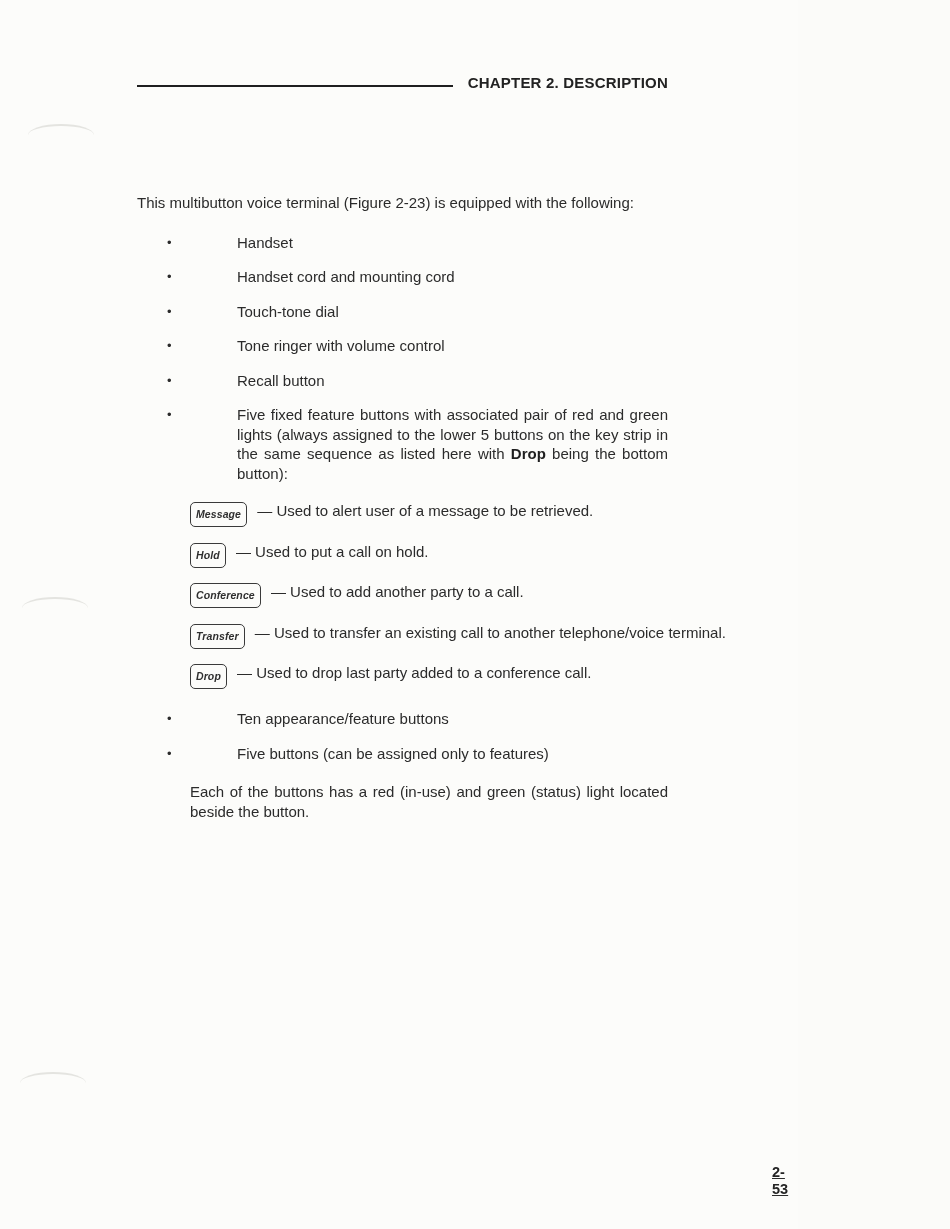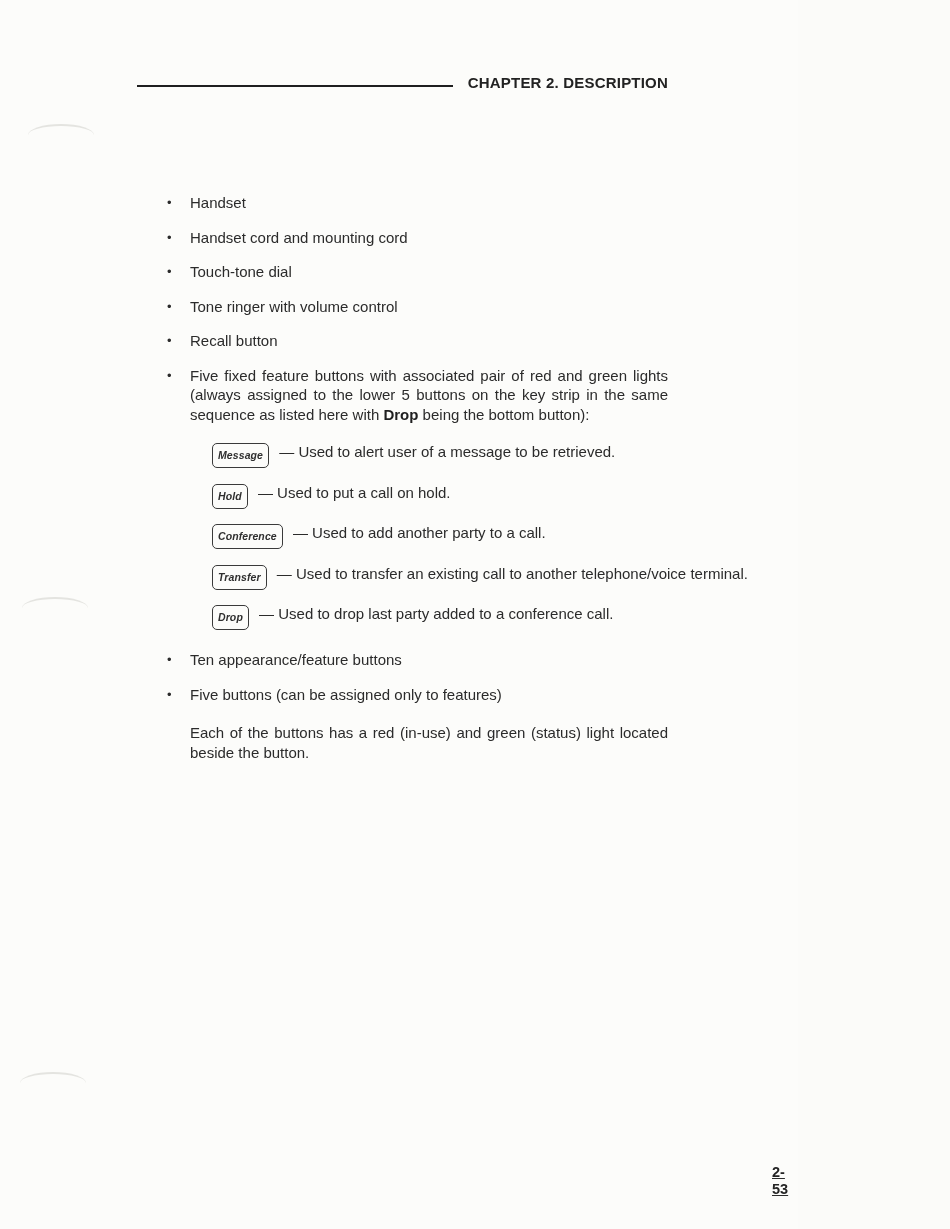--- a/index.html
+++ b/index.html
@@ -79,29 +79,30 @@
   .bullet-marker {
     width: 53px;
     padding-left: 30px;
     box-sizing: border-box;
     font-size: 13px;
     line-height: 19.5px;
     flex-shrink: 0;
   }
   .bullet-text {
     flex: 1;
+    margin-left: 47px;
   }
   .bullet-text.justified {
     text-align: justify;
   }
   .bullet-text b { color: #1f1f1f; }
 
   
   .key-list {
-    margin: 18px 0 20px 75px;
+    margin: 18px 0 20px 53px;
   }
   .key-item {
     margin-bottom: 14.5px;
     line-height: 20px;
     white-space: nowrap;
   }
   .keycap {
     display: inline-block;
     border: 1.4px solid #3a3a3a;
     border-radius: 5px;
@@ -148,20 +149,21 @@
   <div class="scan-artifact artifact-3"></div>
 
   <header class="page-header">
     <div class="header-rule"></div>
     <div class="chapter-title">CHAPTER 2. DESCRIPTION</div>
   </header>
 
   <main class="content">
 
 
+    <p class="intro">This multibutton voice terminal (Figure 2-23) is equipped with the following:</p>
 
     <div class="bullet-list">
 
       <div class="bullet-item">
         <span class="bullet-marker">•</span>
         <span class="bullet-text">Handset</span>
       </div>
 
       <div class="bullet-item">
         <span class="bullet-marker">•</span>

